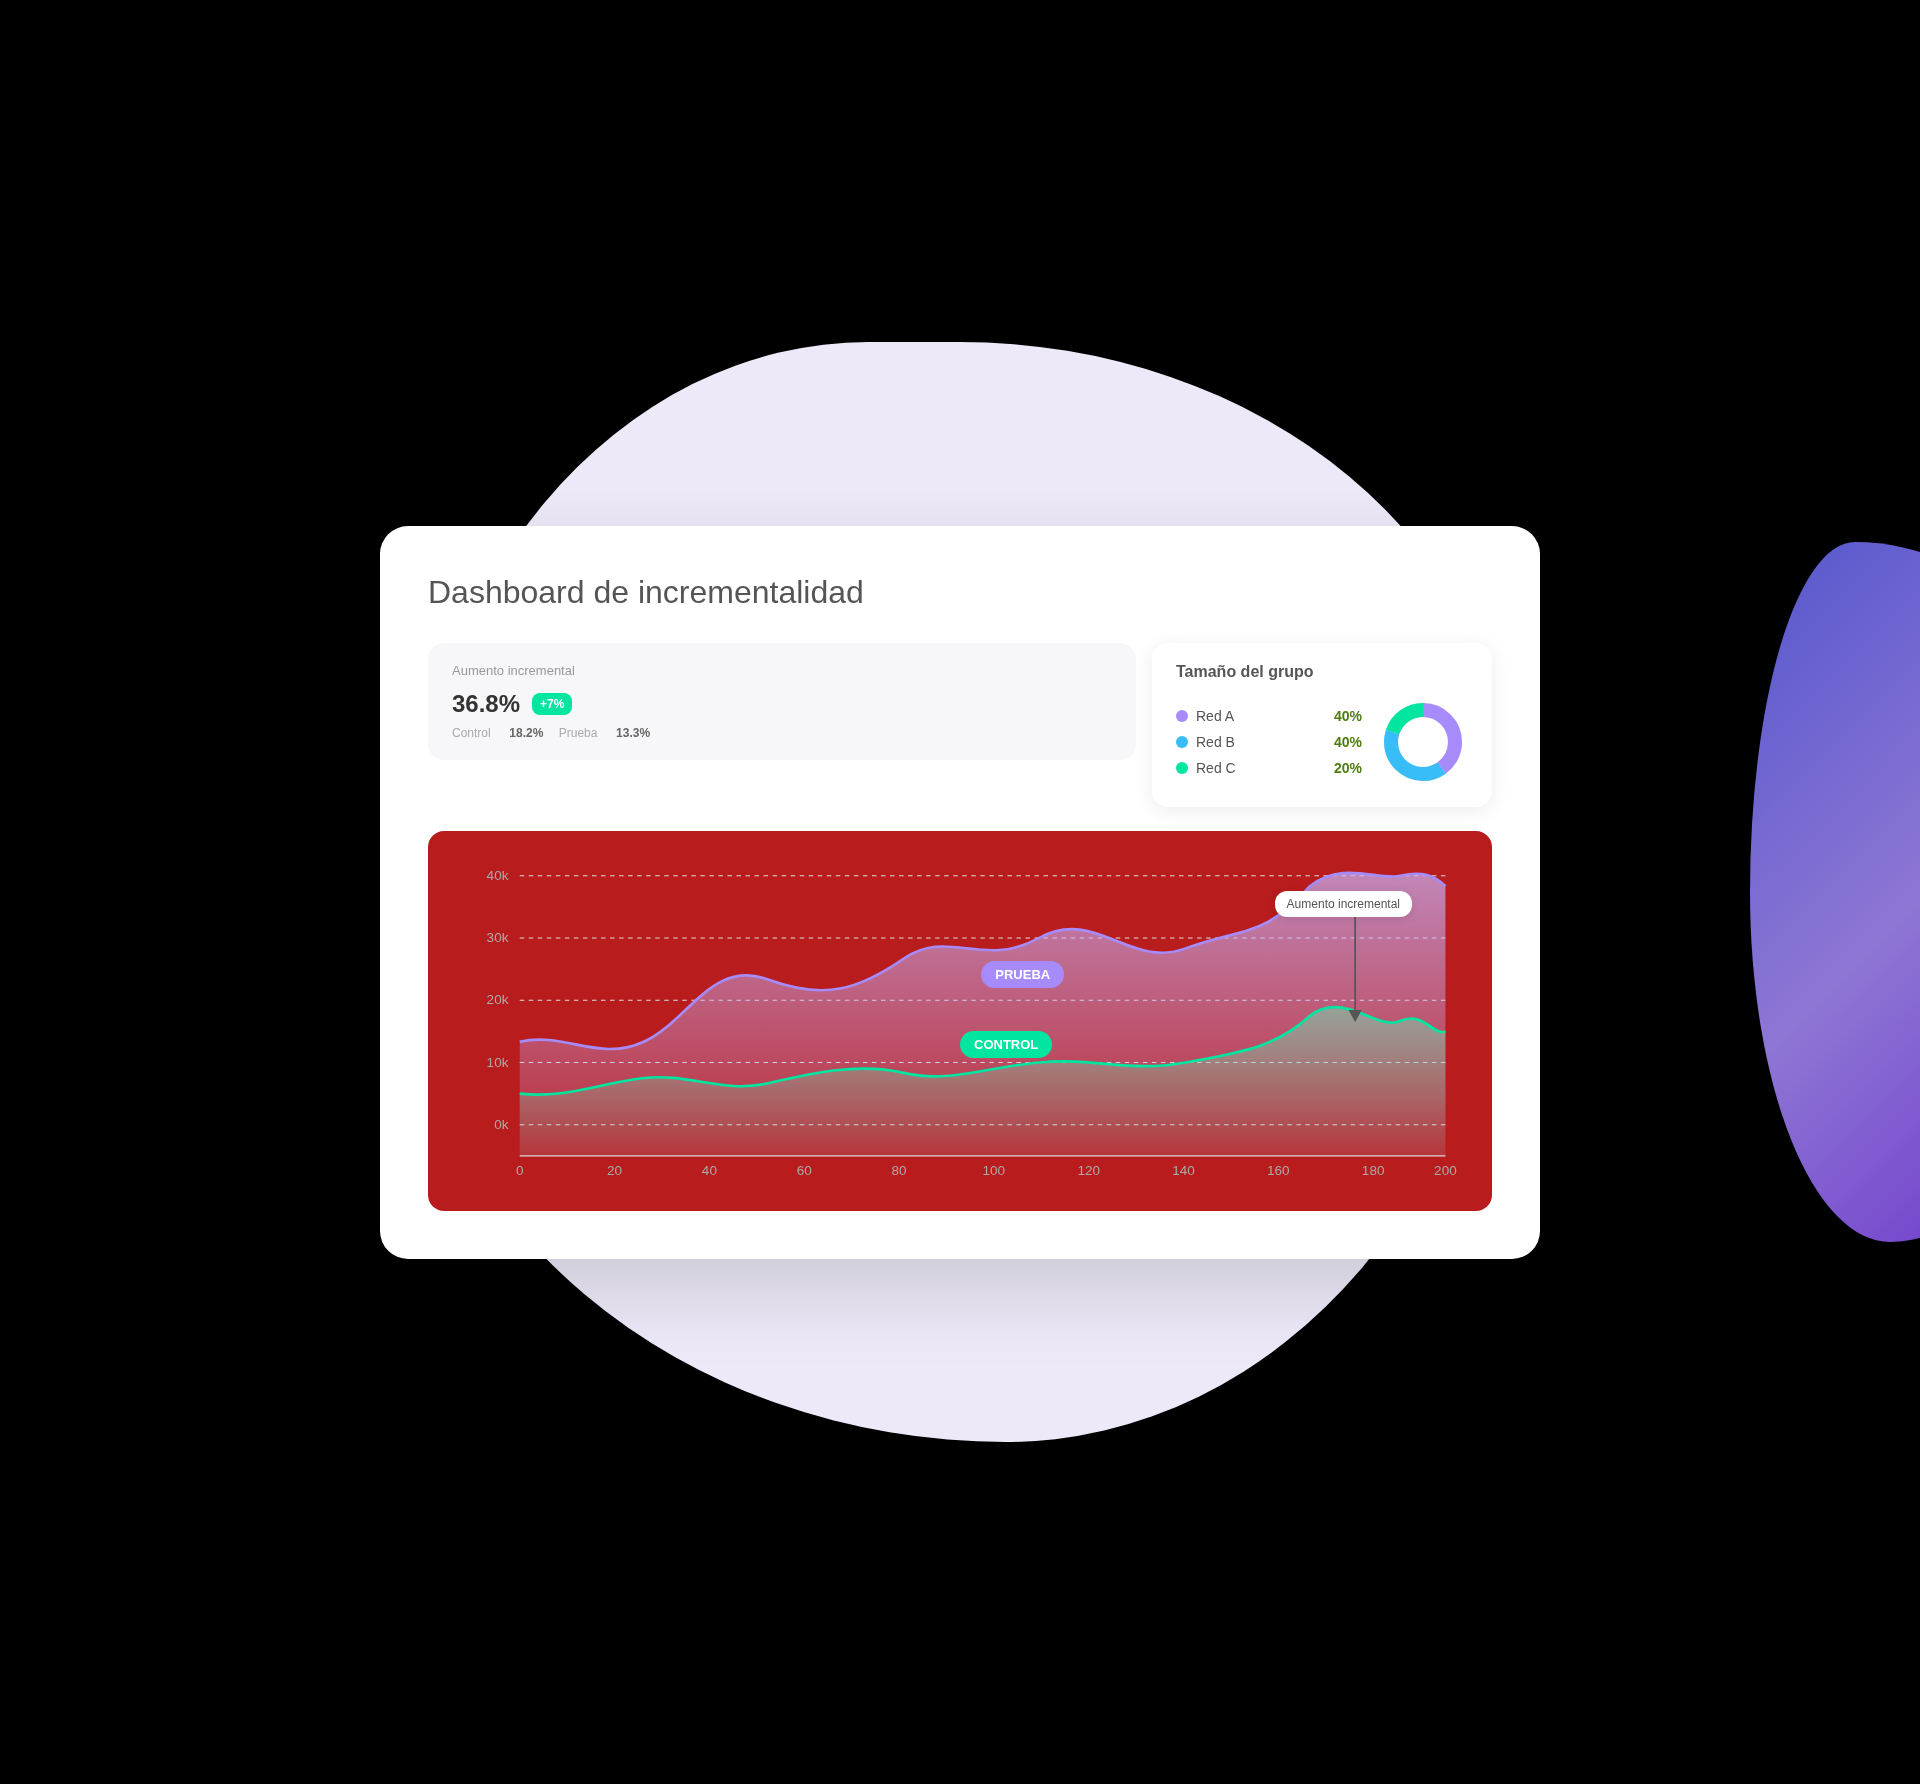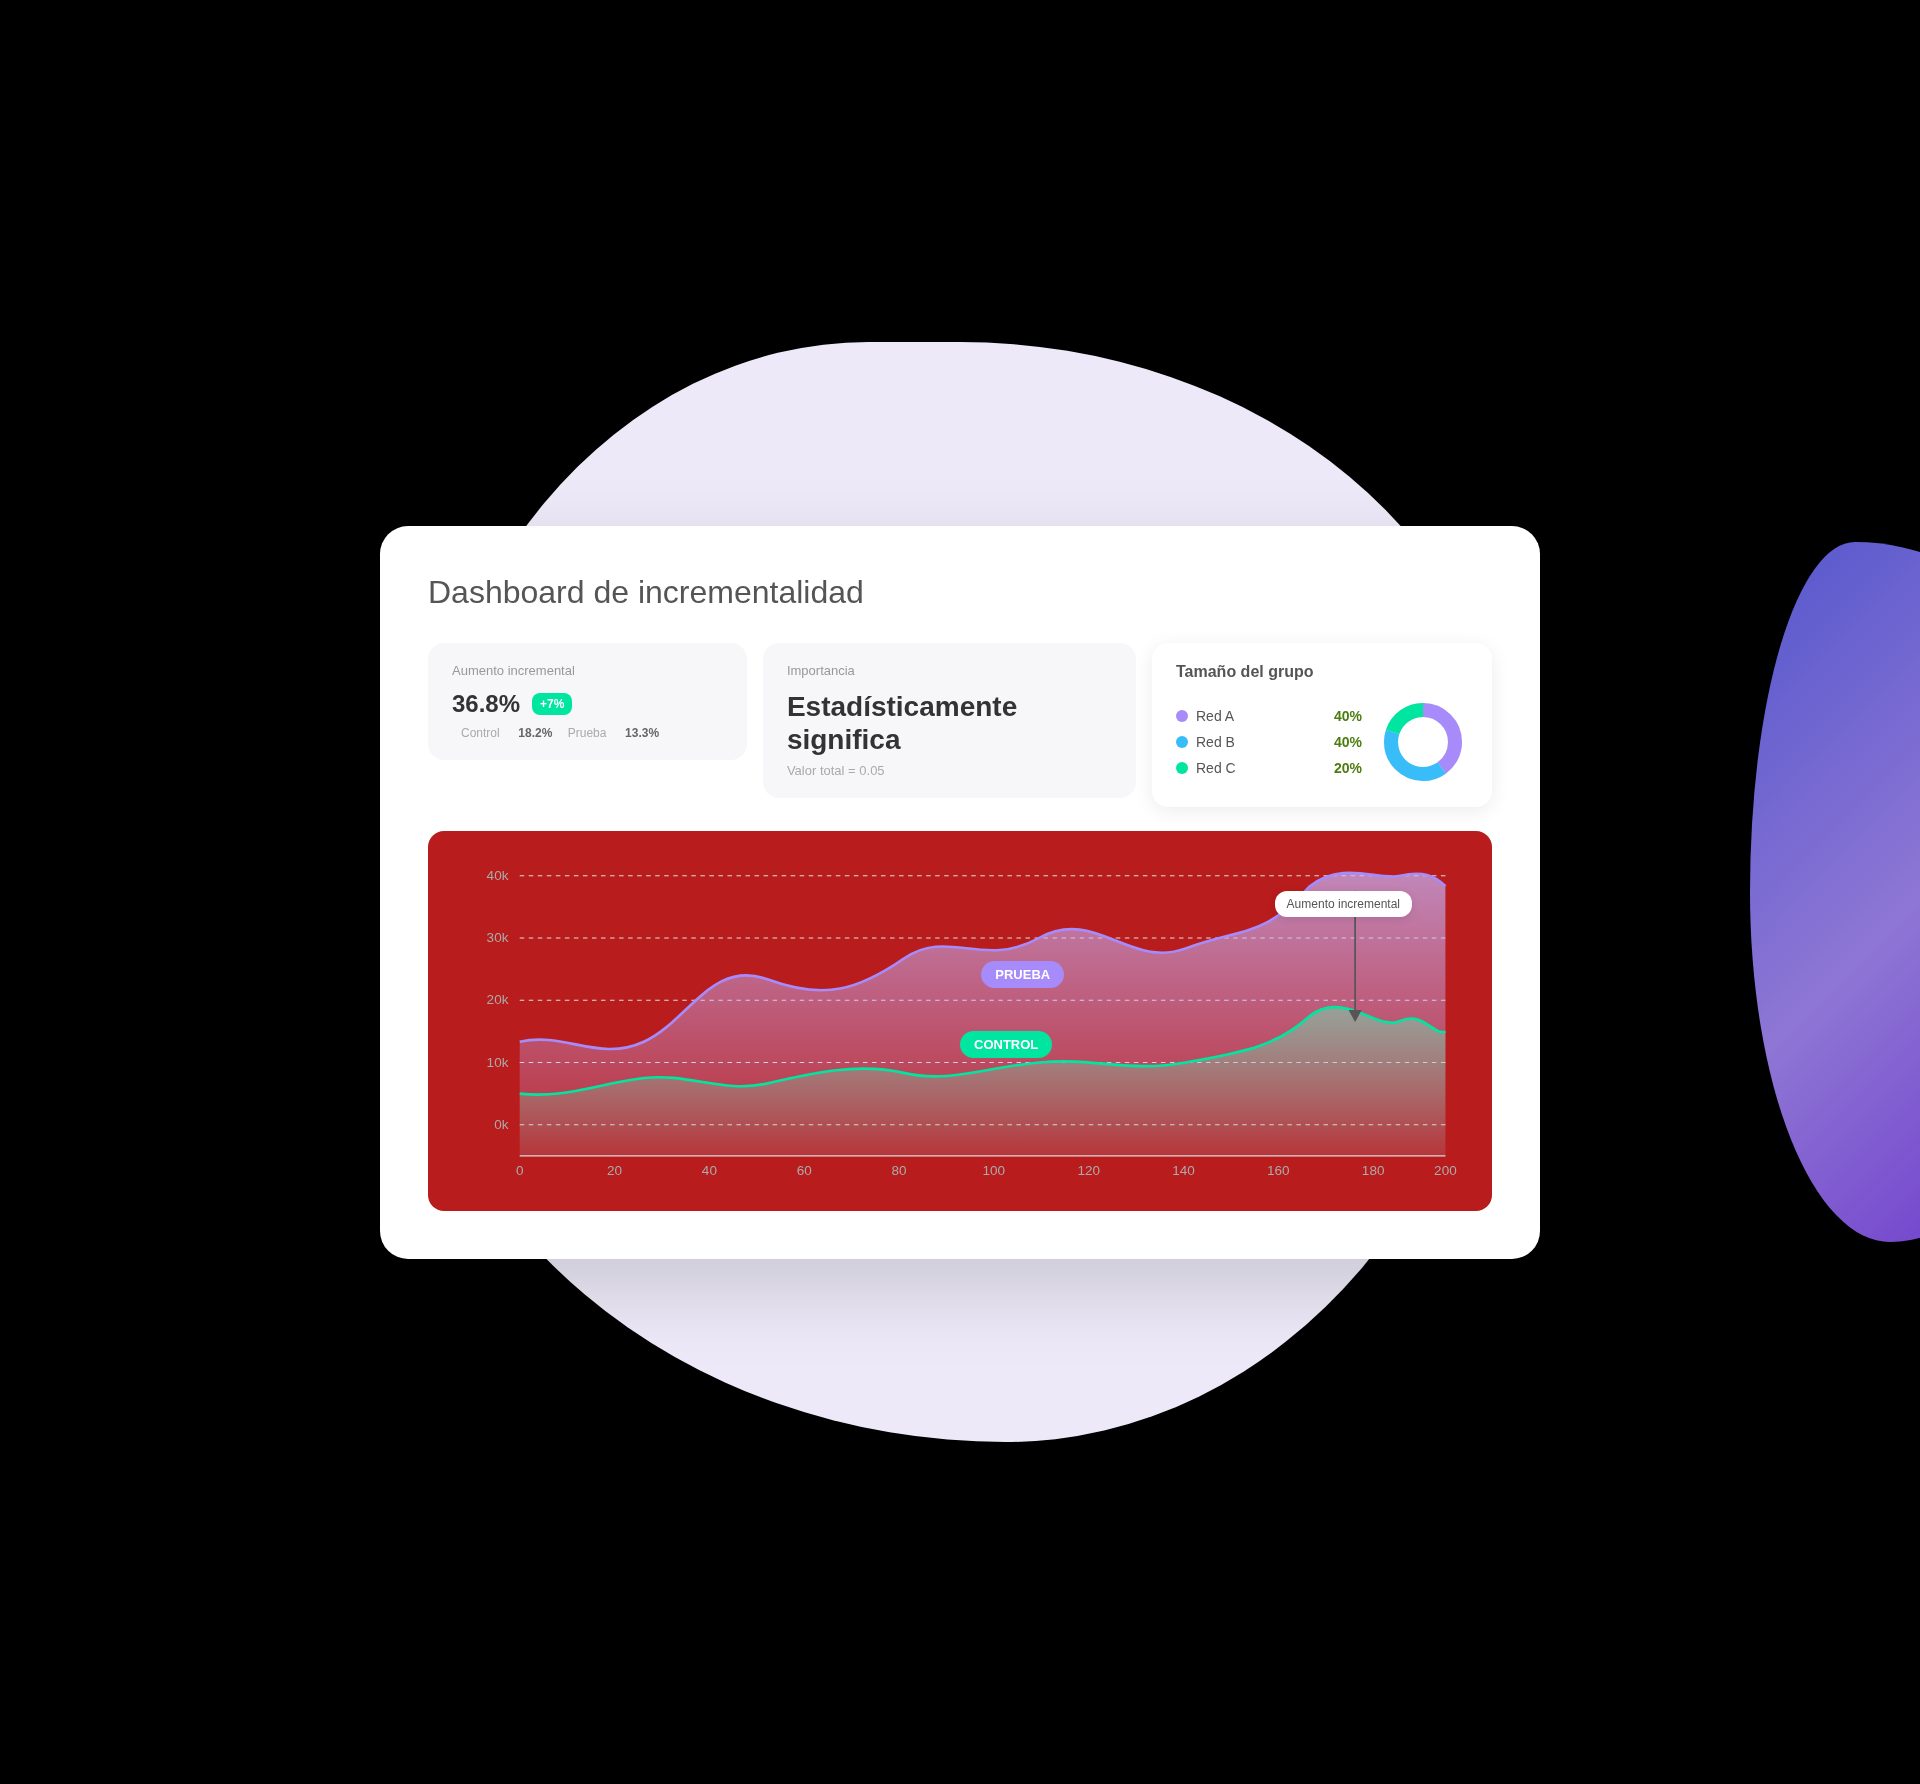--- a/index.html
+++ b/index.html
@@ -95,21 +95,20 @@
       color: #fff;
       font-size: 12px;
       font-weight: 700;
       padding: 4px 8px;
       border-radius: 8px;
     }
 
     .metric-sub {
       font-size: 12px;
       color: #aaa;
-      margin-left: 9px;
     }
 
     .metric-sub span {
       margin-right: 12px;
     }
 
     .metric-sub strong {
       color: #666;
       font-weight: 600;
     }
@@ -294,25 +293,20 @@
             <span>Control</span>
             &nbsp;<strong>18.2%</strong>
           </span>
           <span>
             <span>Prueba</span>
             &nbsp;<strong>13.3%</strong>
           </span>
         </div>
       </div>
 
-      <div class="importancia-card">
-        <div class="metric-label">Importancia</div>
-        <div class="importancia-title">Estadísticamente significa</div>
-        <div class="importancia-sub">Valor total = 0.05</div>
-      </div>
 
       <div class="grupo-card">
         <div class="grupo-title">Tamaño del grupo</div>
         <div class="grupo-content">
           <div class="grupo-legend">
             <div class="legend-item">
               <div class="legend-dot" style="background:#a78bfa;"></div>
               <span>Red A</span>
               <span class="legend-pct">40%</span>
             </div>

